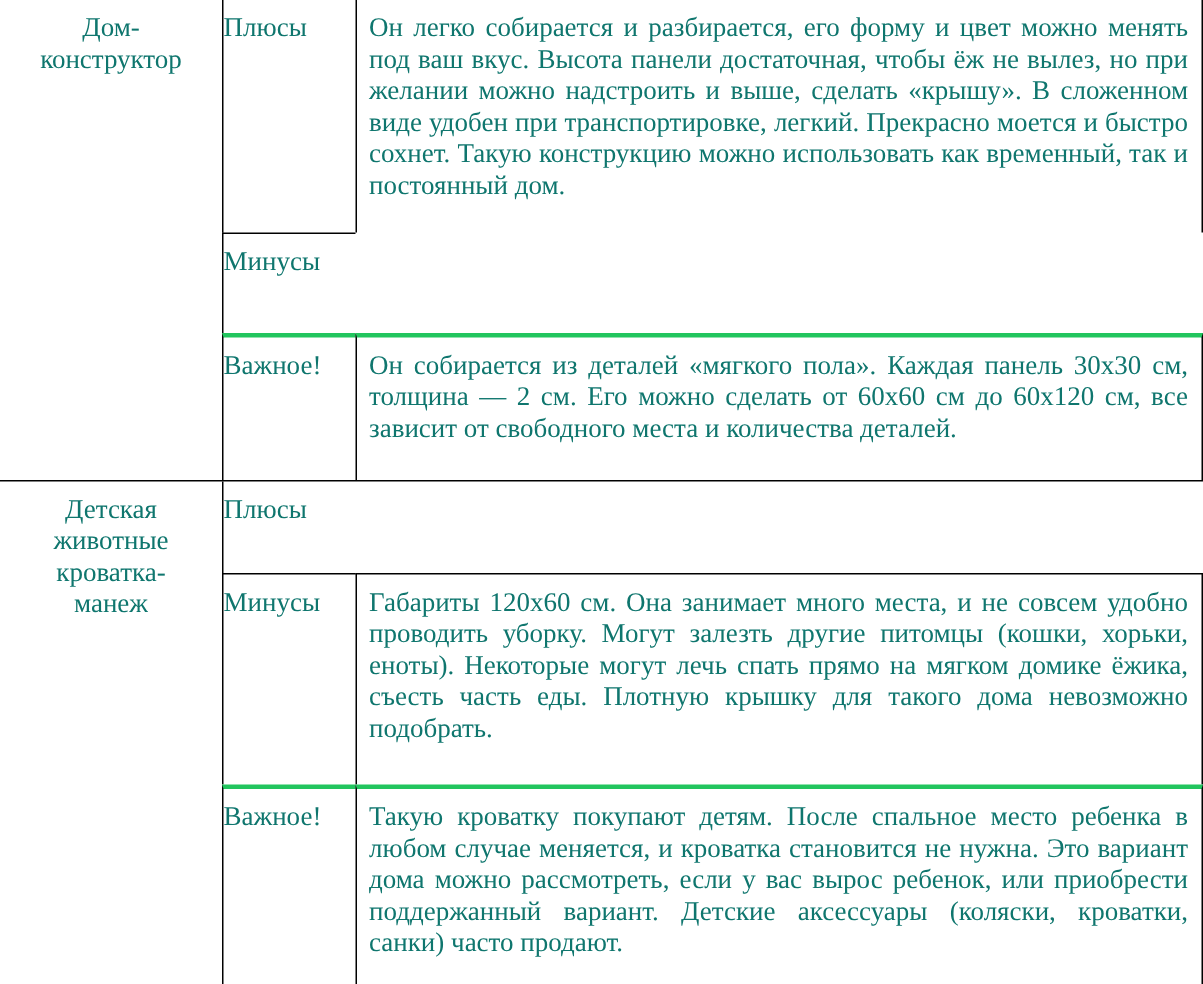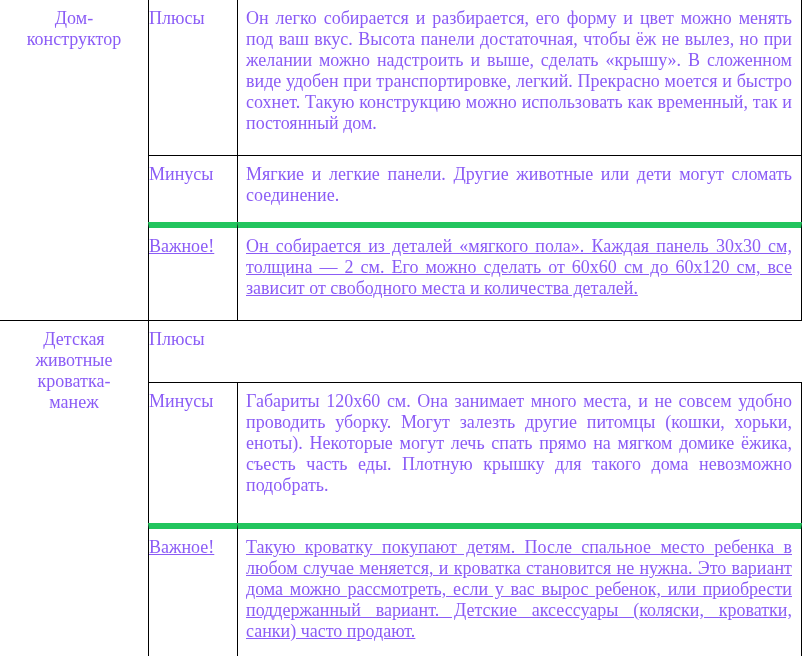--- a/index.html
+++ b/index.html
@@ -5,21 +5,21 @@
   html, body {
     margin: 0;
     padding: 0;
     background: #ffffff;
   }
   * { box-sizing: border-box; }
   .page {
     width: 802px;
     height: 656px;
     background: #ffffff;
-    color: #8b5cf6;
+    color: #0f766e;
     font-family: "Liberation Serif", "DejaVu Serif", serif;
     font-size: 18px;
     line-height: 21px;
     overflow: hidden;
     position: relative;
   }
   .block {
     display: grid;
     grid-template-columns: 148px 89px 1fr;
     width: 802px;
@@ -43,35 +43,34 @@
   .text-cell {
     grid-column: 3;
     padding: 8px 9px 0 8px;
     text-align: justify;
     text-align-last: left;
     border-left: 1px solid #000;
     border-right: 1px solid #000;
   }
   .r0 { grid-row: 1; }
   .r1 { grid-row: 2; border-top: 1px solid #000; }
-  .r2 { grid-row: 3; border-top: 6px solid #22c55e; text-decoration: underline; }
+  .r2 { grid-row: 3; border-top: 3px solid #22c55e; }
 </style>
 </head>
 <body>
 
 <div class="page">
 
   <div class="block block-1">
     <div class="cell item-cell">Дом-конструктор</div>
 
     <div class="cell label-cell r0">Плюсы</div>
     <div class="cell text-cell r0">Он легко собирается и разбирается, его форму и цвет можно менять под ваш вкус. Высота панели достаточная, чтобы ёж не вылез, но при желании можно надстроить и выше, сделать «крышу». В сложенном виде удобен при транспортировке, легкий. Прекрасно моется и быстро сохнет. Такую конструкцию можно использовать как временный, так и постоянный дом.</div>
 
     <div class="cell label-cell r1">Минусы</div>
-    <div class="cell text-cell r1">Мягкие и легкие панели. Другие животные или дети могут сломать соединение.</div>
 
     <div class="cell label-cell r2">Важное!</div>
     <div class="cell text-cell r2">Он собирается из деталей «мягкого пола». Каждая панель 30х30 см, толщина — 2 см. Его можно сделать от 60х60 см до 60х120 см, все зависит от свободного места и количества деталей.</div>
   </div>
 
   <div class="block block-2">
     <div class="cell item-cell">Детская животные кроватка-манеж</div>
 
     <div class="cell label-cell r0">Плюсы</div>
 

